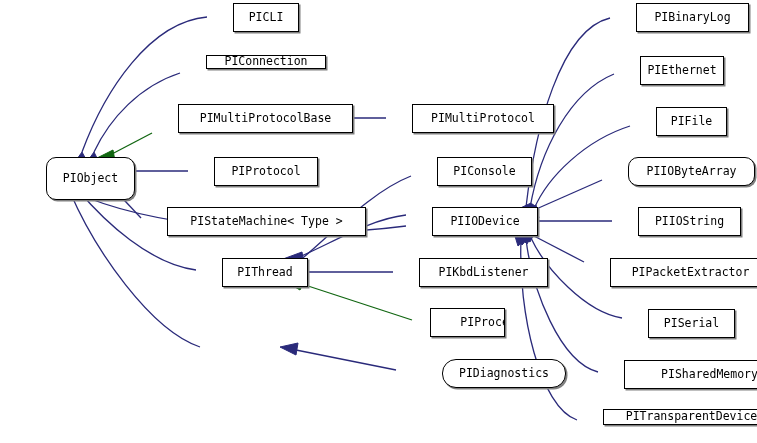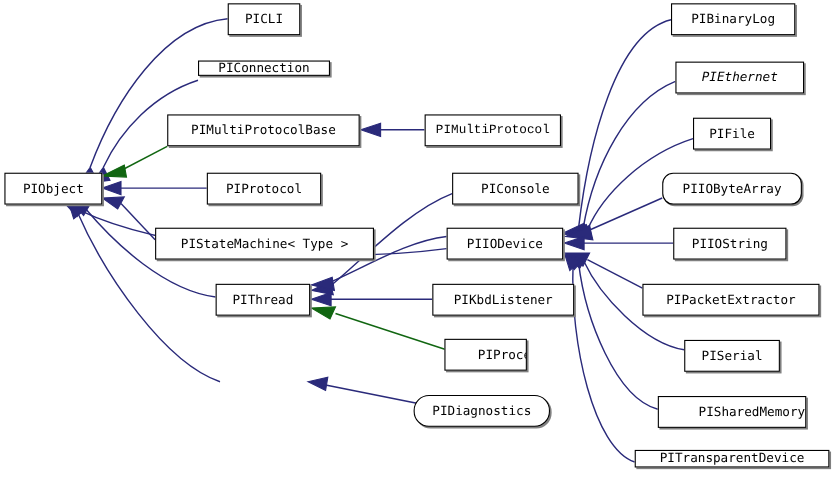--- a/index.html
+++ b/index.html
@@ -26,20 +26,21 @@
     position: absolute;
     box-sizing: border-box;
     background: #ffffff;
     border: 1px solid #000000;
     box-shadow: 1.5px 1.5px 0 0 #808080;
     display: flex;
     align-items: center;
     justify-content: center;
     white-space: nowrap;
     overflow: hidden;
+    margin-left: 26px;
   }
   .node-label {
     font-size: 11.5px;
     line-height: 1;
     color: #000000;
     letter-spacing: 0px;
     padding: 0 4px;
   }
 </style>
 </head>
@@ -112,63 +113,63 @@
     <path d="M 622 318 C 585 312 545 268 531 238" fill="none" stroke="#2a2a7a" stroke-width="1.3"></path>
     <polygon points="514,231 534,232 527,244" fill="#2a2a7a" stroke="#2a2a7a" stroke-width="1"></polygon>
 
     <path d="M 598 372 C 560 362 532 290 526 239" fill="none" stroke="#2a2a7a" stroke-width="1.3"></path>
     <polygon points="514,232 531,235 522,245" fill="#2a2a7a" stroke="#2a2a7a" stroke-width="1"></polygon>
 
     <path d="M 577 420 C 540 408 518 312 521 240" fill="none" stroke="#2a2a7a" stroke-width="1.3"></path>
     <polygon points="514,233 528,237 518,246" fill="#2a2a7a" stroke="#2a2a7a" stroke-width="1"></polygon>
   </svg>
 
-  <div class="node-box" style="left:4px;  top:157px; width:89px;  height:29px;">
+  <div class="node-box" style="left:20px;  top:157px; width:89px;  height:43px;border-radius:10px;">
     <span class="node-label">PIObject</span>
   </div>
   <div class="node-box" style="left:207px;top:3px;   width:66px;  height:29px;">
     <span class="node-label">PICLI</span>
   </div>
   <div class="node-box" style="left:180px;top:55px;  width:120px; height:14px;">
     <span class="node-label">PIConnection</span>
   </div>
   <div class="node-box" style="left:152px;top:104px; width:175px; height:29px;">
     <span class="node-label">PIMultiProtocolBase</span>
   </div>
-  <div class="node-box" style="left:386px;top:104px; width:124px; height:29px;font-family:Liberation Mono, monospace;">
+  <div class="node-box" style="left:386px;top:104px; width:142px; height:29px;">
     <span class="node-label">PIMultiProtocol</span>
   </div>
   <div class="node-box" style="left:188px;top:157px; width:104px; height:29px;">
     <span class="node-label">PIProtocol</span>
   </div>
   <div class="node-box" style="left:141px;top:207px; width:199px; height:29px;">
     <span class="node-label">PIStateMachine&lt; Type &gt;</span>
   </div>
   <div class="node-box" style="left:196px;top:258px; width:86px;  height:29px;">
     <span class="node-label">PIThread</span>
   </div>
-  <div class="node-box" style="left:411px;top:157px; width:115px;  height:29px;">
+  <div class="node-box" style="left:411px;top:157px; width:95px;  height:29px;">
     <span class="node-label">PIConsole</span>
   </div>
   <div class="node-box" style="left:406px;top:207px; width:106px; height:29px;">
     <span class="node-label">PIIODevice</span>
   </div>
   <div class="node-box" style="left:393px;top:258px; width:129px; height:29px;">
     <span class="node-label">PIKbdListener</span>
   </div>
   <div class="node-box" style="left:404px;top:308px; width:75px;  height:29px;padding-left:48px;">
     <span class="node-label">PIProcess</span>
   </div>
-  <div class="node-box" style="left:376px;top:359px; width:124px; height:29px;border-radius:14px;">
+  <div class="node-box" style="left:416px;top:359px; width:124px; height:29px;border-radius:14px;">
     <span class="node-label">PIDiagnostics</span>
   </div>
   <div class="node-box" style="left:610px;top:3px;   width:113px; height:29px;">
     <span class="node-label">PIBinaryLog</span>
   </div>
-  <div class="node-box" style="left:614px;top:56px;  width:117px; height:29px;font-style:italic;">
+  <div class="node-box" style="left:614px;top:56px;  width:84px; height:29px;">
     <span class="node-label">PIEthernet</span>
   </div>
   <div class="node-box" style="left:630px;top:107px; width:71px;  height:29px;">
     <span class="node-label">PIFile</span>
   </div>
   <div class="node-box" style="left:602px;top:157px; width:127px; height:29px;border-radius:10px;">
     <span class="node-label">PIIOByteArray</span>
   </div>
   <div class="node-box" style="left:612px;top:207px; width:103px; height:29px;">
     <span class="node-label">PIIOString</span>

